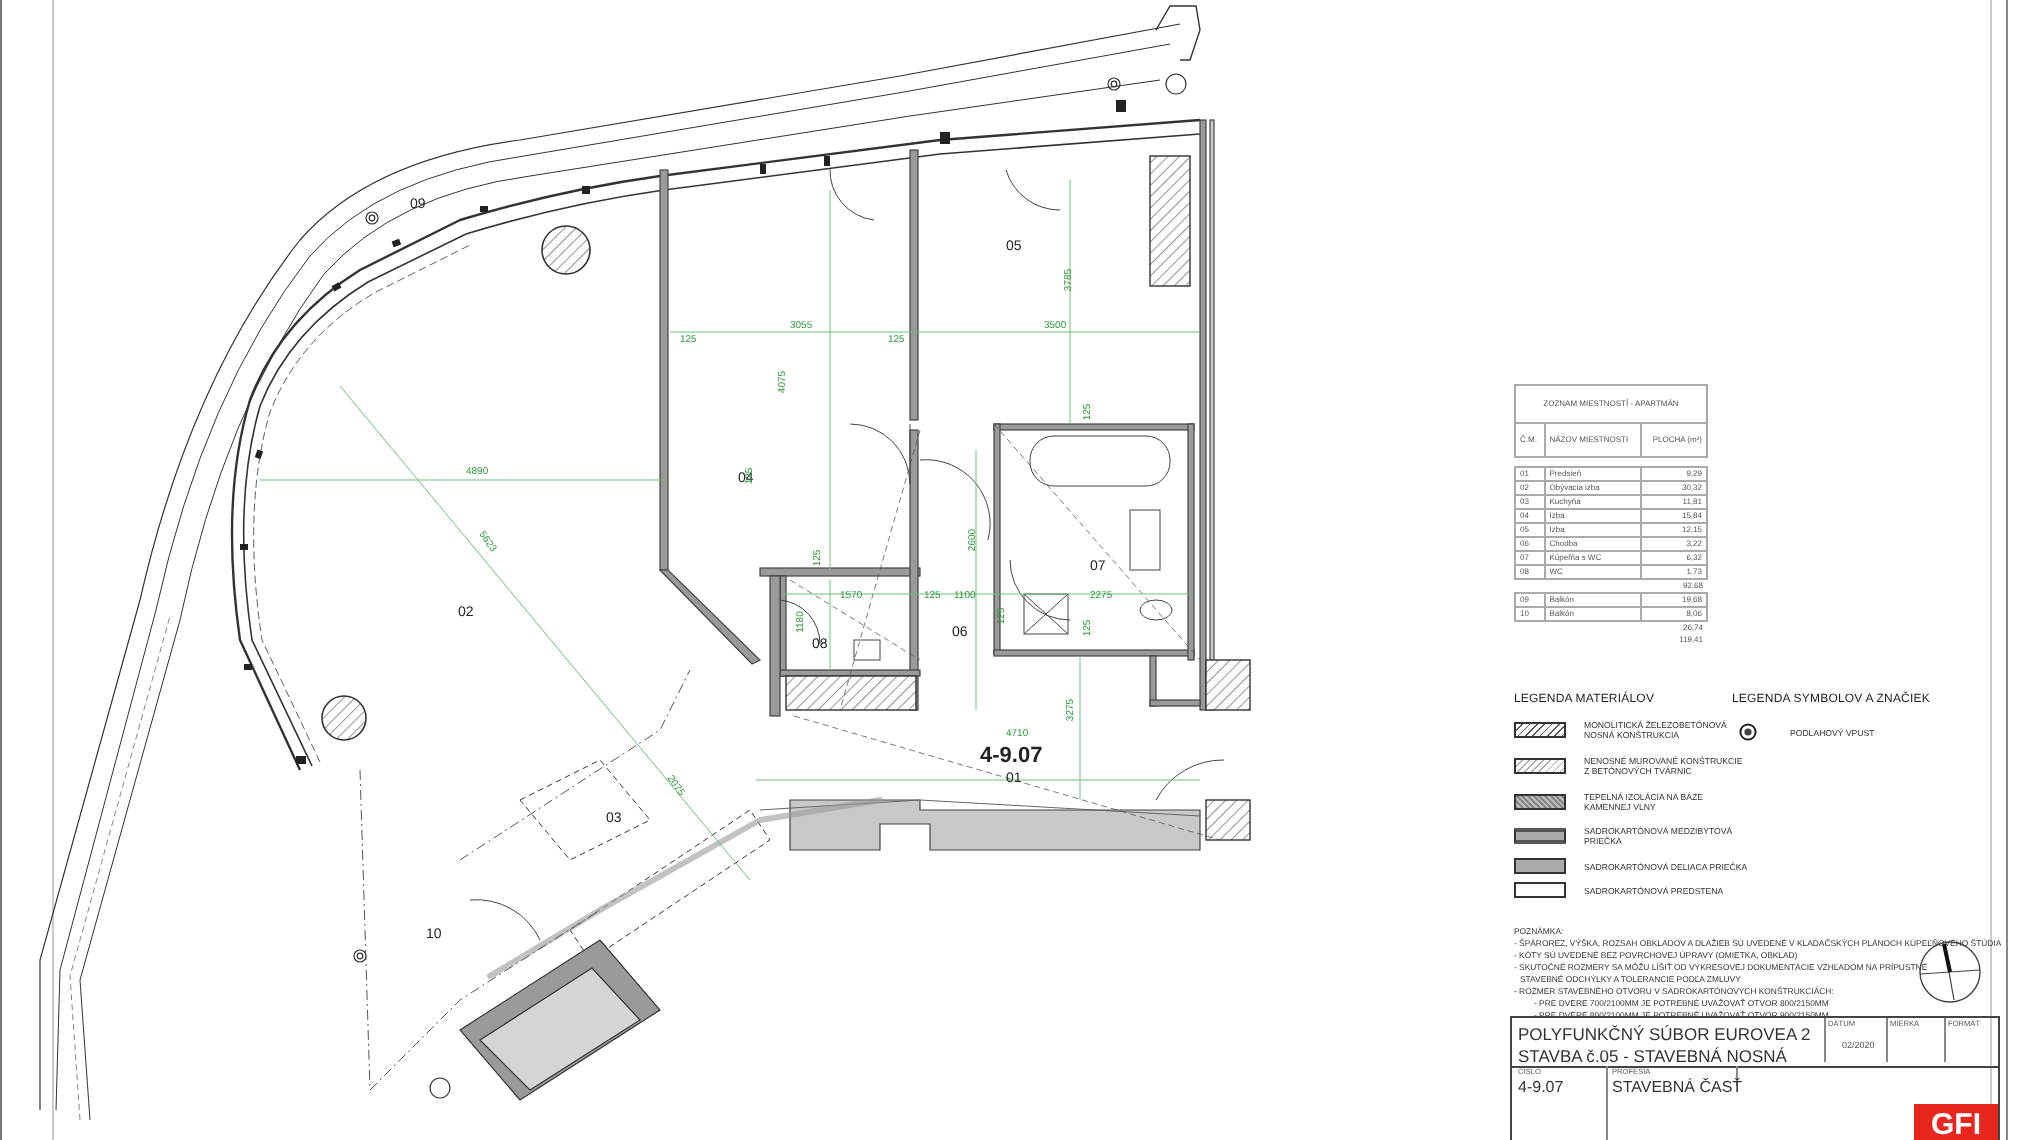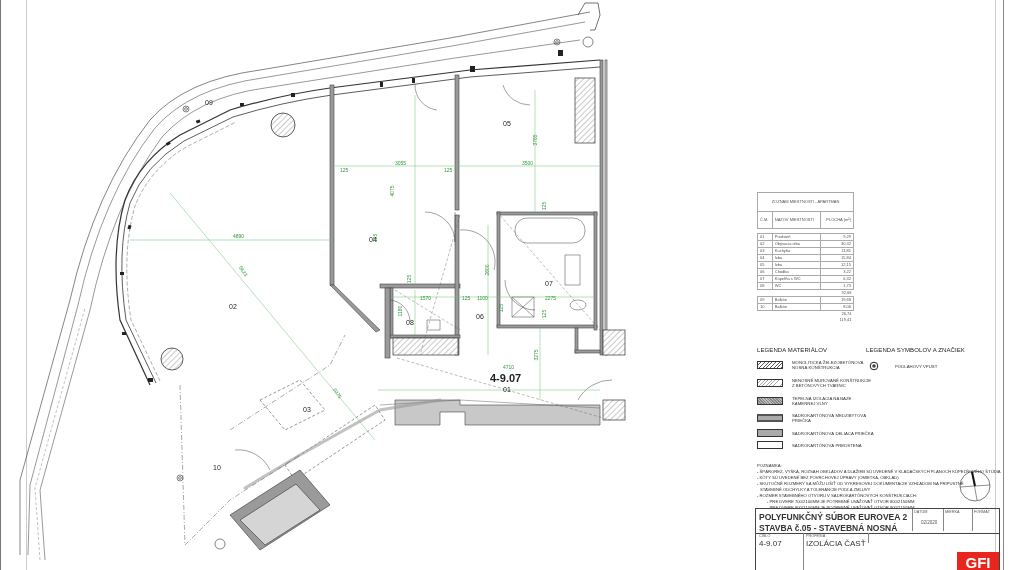--- a/index.html
+++ b/index.html
@@ -24,21 +24,21 @@
   .swatch{width:26px;height:8px;border:1px solid #333;margin-right:9px;flex:none;box-sizing:border-box;}
   .sw-hatch{background:repeating-linear-gradient(135deg,#fff 0 2px,#555 2px 2.6px);}
   .sw-hatch-light{background:repeating-linear-gradient(135deg,#fff 0 2px,#aaa 2px 2.5px);}
   .sw-dots{background:#9a9a9a repeating-linear-gradient(45deg,#888 0 1px,#bbb 1px 2px);}
   .sw-double{background:#aaa;border-top:2px solid #555;border-bottom:2px solid #555;}
   .sw-grey{background:#aaa;}
   .sw-white{background:#fff;}
   .notes{position:absolute;left:757px;top:463px;font-size:4.2px;color:#333;line-height:6px;}
   .notes div{white-space:nowrap;}
   .titleblock{position:absolute;left:755px;top:508px;width:245px;height:62px;border:1px solid #444;border-bottom:none;box-sizing:border-box;}
-  .tb-title{position:absolute;left:3px;top:3px;font-size:8.5px;color:#333;line-height:11px;font-weight:bold;}
+  .tb-title{position:absolute;left:3px;top:3px;font-size:8.5px;color:#333;line-height:11px;}
   .tb-small{position:absolute;font-size:3.8px;color:#555;}
   .tb-logo{position:absolute;right:0;bottom:0;width:42px;height:18px;background:#e8261e;color:#fff;font-weight:bold;font-size:15px;text-align:center;line-height:22px;overflow:hidden;}
   .frame-right{position:absolute;left:1003px;top:0;width:1px;height:570px;background:#888;}
   .frame-right2{position:absolute;left:995px;top:0;width:1px;height:570px;background:#ccc;}
   .frame-left{position:absolute;left:26px;top:0;width:1px;height:570px;background:#ccc;}
   .frame-left-thick{position:absolute;left:0;top:0;width:1px;height:570px;background:#777;}
 </style>
 </head>
 <body>
 
@@ -379,15 +379,15 @@
   <div class="abs" style="left:0;top:24px;width:100%;height:1px;background:#444;"></div>
   <div class="abs" style="left:47px;top:24px;width:1px;height:40px;background:#888;"></div>
   <div class="abs" style="left:112px;top:24px;width:1px;height:10px;background:#888;"></div>
   <div class="tb-small" style="left:158px;top:1px;">DÁTUM</div>
   <div class="tb-small" style="left:189px;top:1px;">MIERKA</div>
   <div class="tb-small" style="left:218px;top:1px;">FORMÁT</div>
   <div class="tb-small" style="left:165px;top:11px;font-size:4.5px;">02/2020</div>
   <div class="tb-small" style="left:3px;top:25px;">ČÍSLO</div>
   <div class="tb-small" style="left:50px;top:25px;">PROFESIA</div>
   <div class="abs" style="left:3px;top:30px;font-size:8px;color:#333;">4-9.07</div>
-  <div class="abs" style="left:50px;top:30px;font-size:8px;color:#333;">IZOLÁCIA ČASŤ</div>
+  <div class="abs" style="left:50px;top:30px;font-size:8px;color:#333;">STAVEBNÁ ČASŤ</div>
   <div class="tb-logo">GFI</div>
 </div>
 
 </body></html>

